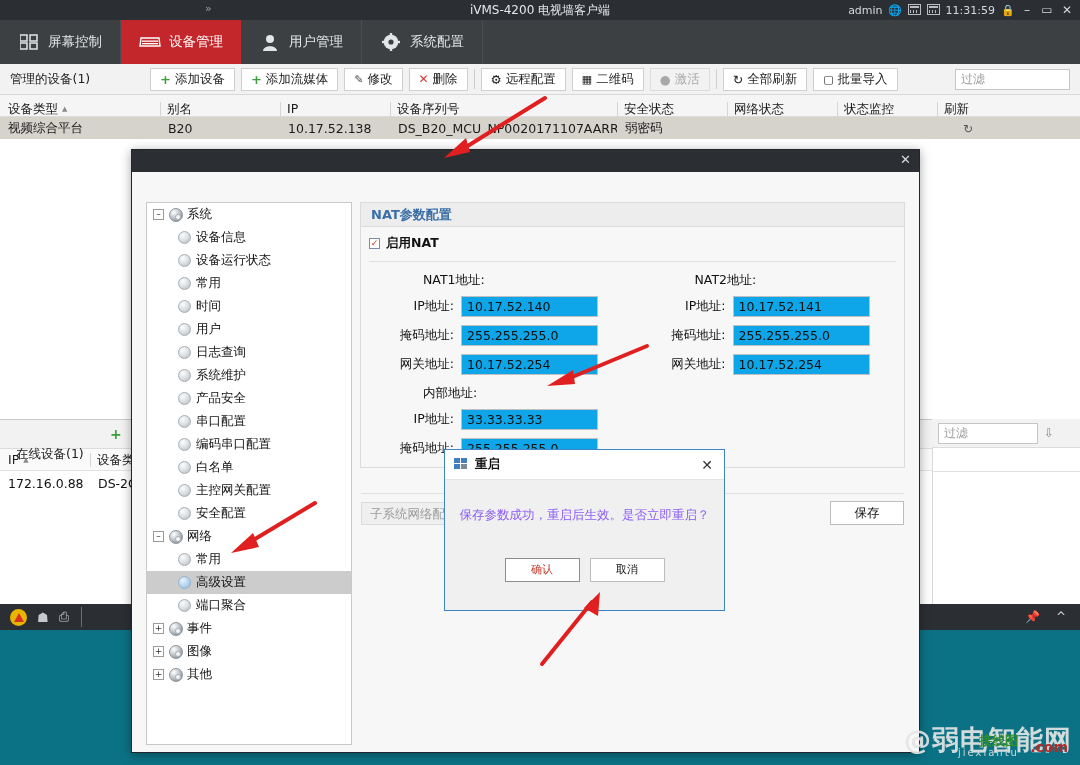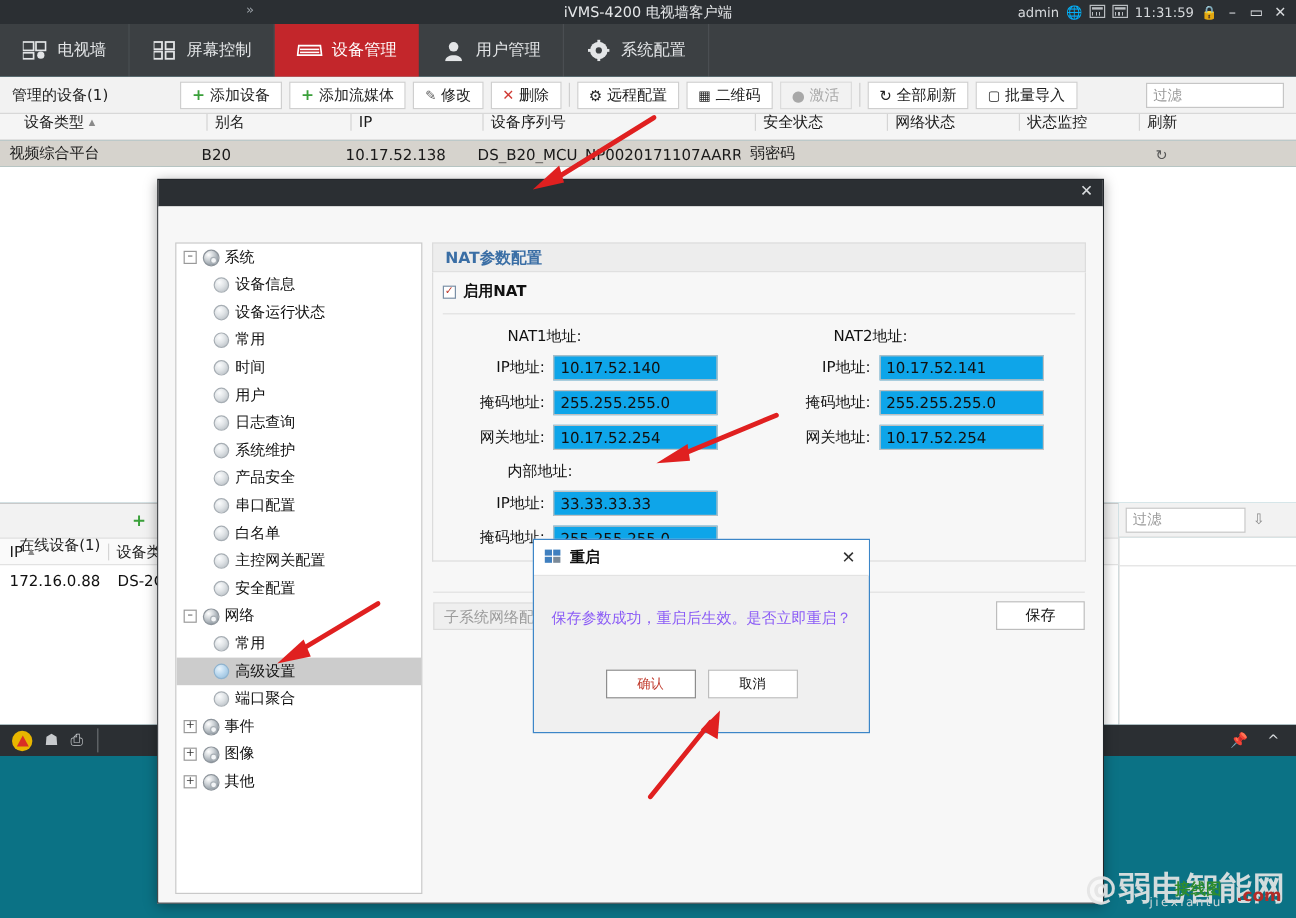--- a/index.html
+++ b/index.html
@@ -70,21 +70,21 @@
   .tb-sep { width: 1px; height: 20px; background: #cfcfcf; margin: 0 6px 0 0; }
   .filter-box {
     width: 115px; height: 21px; border: 1px solid #c6c6c6; background: #fff;
     color: #9a9a9a; font-size: 12px; line-height: 19px; padding-left: 5px;
   }
 
   
   .devtable { position: absolute; left: 0; top: 95px; width: 1080px; }
   .dt-head {
     height: 22px; background: #f5f5f5; border-bottom: 1px solid #dcdcdc;
-    display: flex; align-items: flex-start; font-size: 12.5px; color: #1a1a1a; padding-left: 12px;
+    display: flex; align-items: flex-end; font-size: 12.5px; color: #1a1a1a;
   }
   .dt-head .c { border-left: 1px solid #d5d5d5; padding-left: 6px; height: 14px; line-height: 14px; }
   .dt-head .c:first-child { border-left: none; padding-left: 8px; }
   .sortmark { font-size: 7px; color: #8a8a8a; vertical-align: top; margin-left: 4px; }
   .dt-row {
     height: 22px; background: #d6d3cd; display: flex; align-items: center;
     font-size: 12.5px; color: #1a1a1a;
   }
   .dt-row .c { padding-left: 8px; overflow: hidden; white-space: nowrap; }
   .globe-dot {
@@ -290,31 +290,20 @@
       <span class="ic"><span class="glyph-box"></span></span>
       <span>11:31:59</span>
       <span class="ic">🔒</span>
       <span class="winbtn">–</span>
       <span class="winbtn">▭</span>
       <span class="winbtn">✕</span>
     </div>
   </div>
 
   <div class="navbar">
-    <div class="nav-item">
-      <span class="nav-icon">
-        <svg width="20" height="16" viewBox="0 0 20 16">
-            <rect x="0" y="1" width="9" height="7" fill="none" stroke="#e3e5e7" stroke-width="1.4"></rect>
-            <rect x="11" y="1" width="8" height="7" fill="none" stroke="#e3e5e7" stroke-width="1.4"></rect>
-            <rect x="0" y="10" width="9" height="5" fill="none" stroke="#e3e5e7" stroke-width="1.4"></rect>
-            <circle cx="15" cy="12" r="3" fill="#e3e5e7"></circle>
-          </svg>
-      </span>
-      <span>电视墙</span>
-    </div>
     <div class="nav-item">
       <span class="nav-icon">
         <svg width="18" height="16" viewBox="0 0 18 16">
             <rect x="0" y="1" width="7" height="6" fill="none" stroke="#e3e5e7" stroke-width="1.5"></rect>
             <rect x="10" y="1" width="7" height="6" fill="none" stroke="#e3e5e7" stroke-width="1.5"></rect>
             <rect x="0" y="9" width="7" height="6" fill="none" stroke="#e3e5e7" stroke-width="1.5"></rect>
             <rect x="10" y="9" width="7" height="6" fill="none" stroke="#e3e5e7" stroke-width="1.5"></rect>
           </svg>
       </span>
       <span>屏幕控制</span>
@@ -524,20 +513,25 @@
             <span>产品安全</span>
           </div>
           <div class="tnode">
             <span style="width: 31px; display: inline-block;"></span>
             <span class="t-leaf"></span>
             <span>串口配置</span>
           </div>
           <div class="tnode">
             <span style="width: 31px; display: inline-block;"></span>
             <span class="t-leaf"></span>
+            <span>编码串口配置</span>
+          </div>
+          <div class="tnode">
+            <span style="width: 31px; display: inline-block;"></span>
+            <span class="t-leaf"></span>
             <span>白名单</span>
           </div>
           <div class="tnode">
             <span style="width: 31px; display: inline-block;"></span>
             <span class="t-leaf"></span>
             <span>主控网关配置</span>
           </div>
           <div class="tnode">
             <span style="width: 31px; display: inline-block;"></span>
             <span class="t-leaf"></span>

